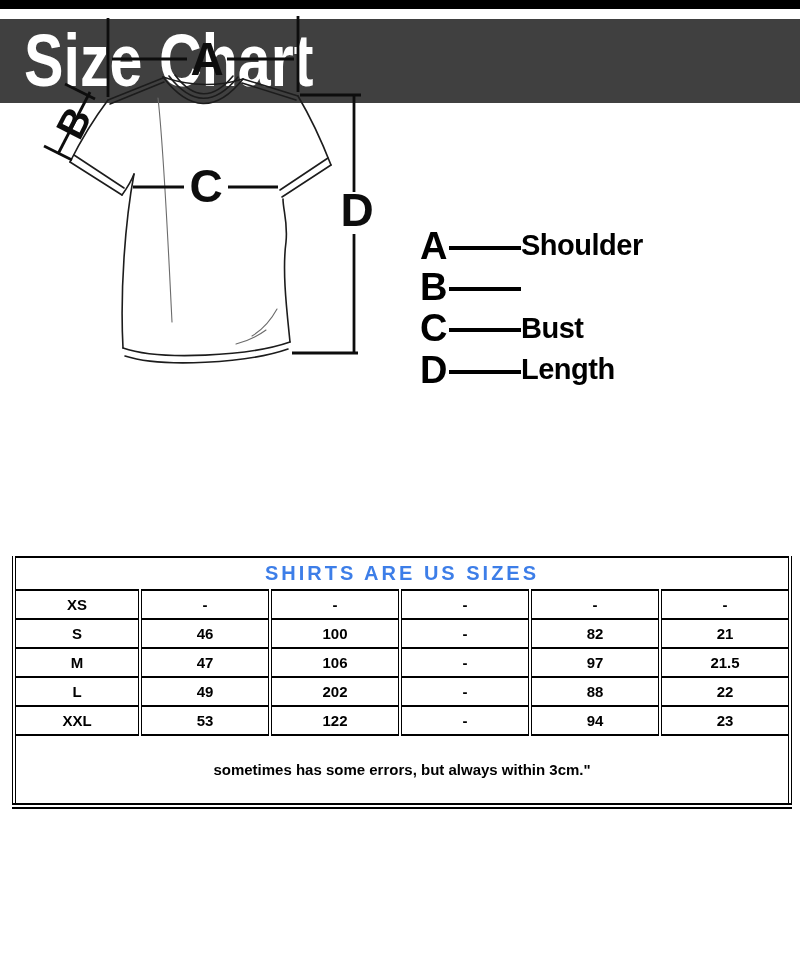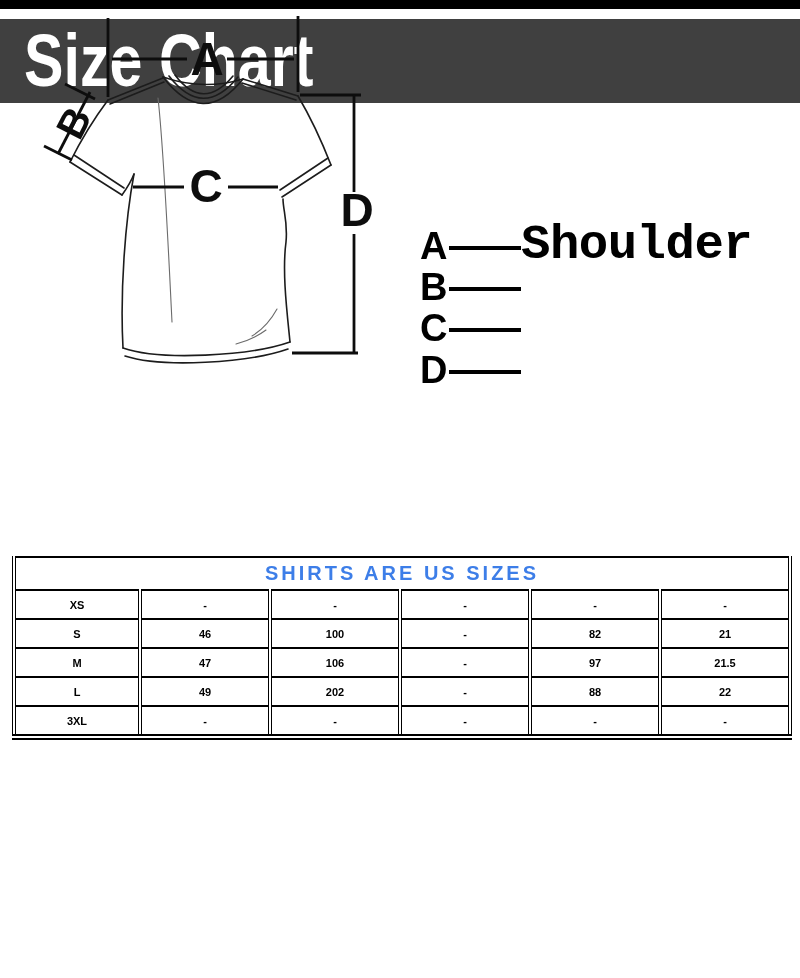--- a/index.html
+++ b/index.html
@@ -19,39 +19,39 @@
 
   
   .diagram-svg { position:absolute; left:0; top:0; }
   .diagram-svg text { font-family:"Liberation Sans", sans-serif; font-weight:bold; }
 
   
   .legend { position:absolute; left:420px; top:225px; }
   .legend-row { display:flex; align-items:center; height:41.4px; }
   .legend-key { font-size:38px; font-weight:bold; width:29px; line-height:1; }
   .legend-dash { width:72px; height:4px; background:#000; margin-top:4px; flex:none; }
-  .legend-label { font-size:49px; font-weight:bold; line-height:1; white-space:nowrap; letter-spacing:-0.5px;font-family:Liberation Mono, monospace; }
+  .legend-label { font-size:29px; font-weight:bold; line-height:1; white-space:nowrap; letter-spacing:-0.5px; }
 
   
   .size-table {
     position:absolute; left:12px; top:556px; width:776px;
     border-collapse:collapse; table-layout:fixed;
     border:2px solid #000; border-bottom:6px double #000;
   }
   .size-table th, .size-table td {
     border-top:2px solid #000; border-bottom:2px solid #000;
     border-left:4px double #000; border-right:4px double #000;
     text-align:center; vertical-align:middle; padding:0; font-weight:bold;border-radius:6px;
   }
   .tbl-title-cell {
     height:31px; font-weight:normal; font-size:20px; letter-spacing:3px;
     color:#3d7ee8;
   }
   .col-head th { height:42px; font-size:15px; line-height:1.35; padding:2px 6px; }
-  .data-row td { height:27px; font-size:11px; }
+  .data-row td { height:27px; font-size:15px; }
   .foot-row td { height:67px; font-size:15px; }
 </style>
 </head>
 <body>
 
 <div class="top-strip"></div>
 
 <div class="banner">
   <div class="banner-title">Size Chart</div>
 </div>
@@ -129,24 +129,26 @@
     <span class="legend-dash"></span>
     <span class="legend-label">Shoulder</span>
   </div>
   <div class="legend-row">
     <span class="legend-key">B</span>
     <span class="legend-dash"></span>
   </div>
   <div class="legend-row">
     <span class="legend-key">C</span>
     <span class="legend-dash"></span>
+    <span class="legend-label">Bust</span>
   </div>
   <div class="legend-row">
     <span class="legend-key">D</span>
     <span class="legend-dash"></span>
+    <span class="legend-label">Length</span>
   </div>
 </div>
 
 <table class="size-table">
   <colgroup>
     <col style="width:126px">
       <col style="width:130px">
       <col style="width:130px">
     <col style="width:130px">
       <col style="width:130px">
@@ -184,21 +186,24 @@
     </tr>
     <tr class="data-row">
       <td>L</td>
       <td>49</td>
       <td>202</td>
       <td>-</td>
       <td>88</td>
       <td>22</td>
     </tr>
     <tr class="data-row">
-      <td>3XL</td>
-      <td>-</td>
-      <td>-</td>
-      <td>-</td>
-      <td>-</td>
-      <td>-</td>
+      <td>XXL</td>
+      <td>53</td>
+      <td>122</td>
+      <td>-</td>
+      <td>94</td>
+      <td>23</td>
+    </tr>
+    <tr class="foot-row">
+      <td colspan="6">sometimes has some errors, but always within 3cm."</td>
     </tr>
   </tbody>
 </table>
 
 </body></html>

